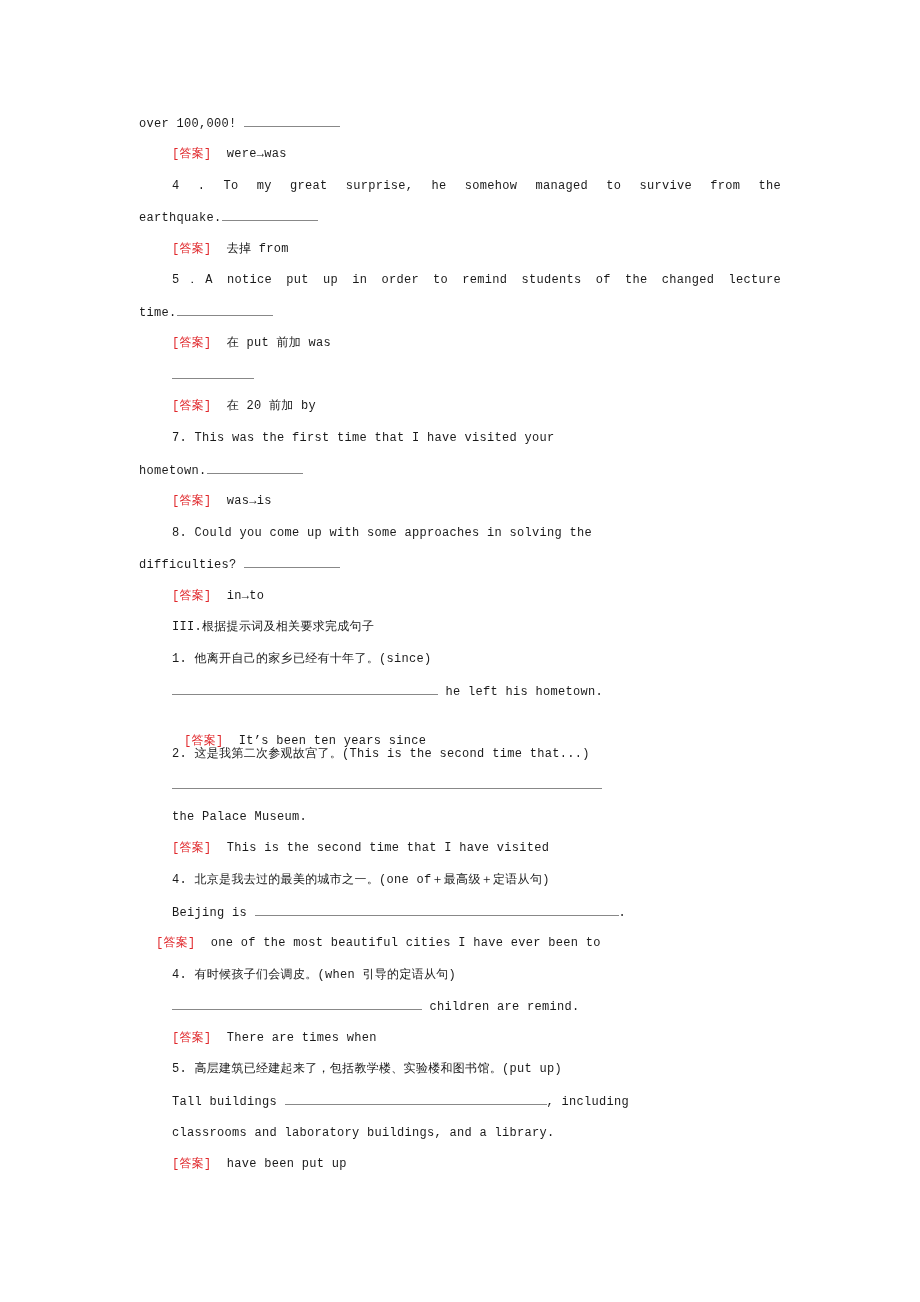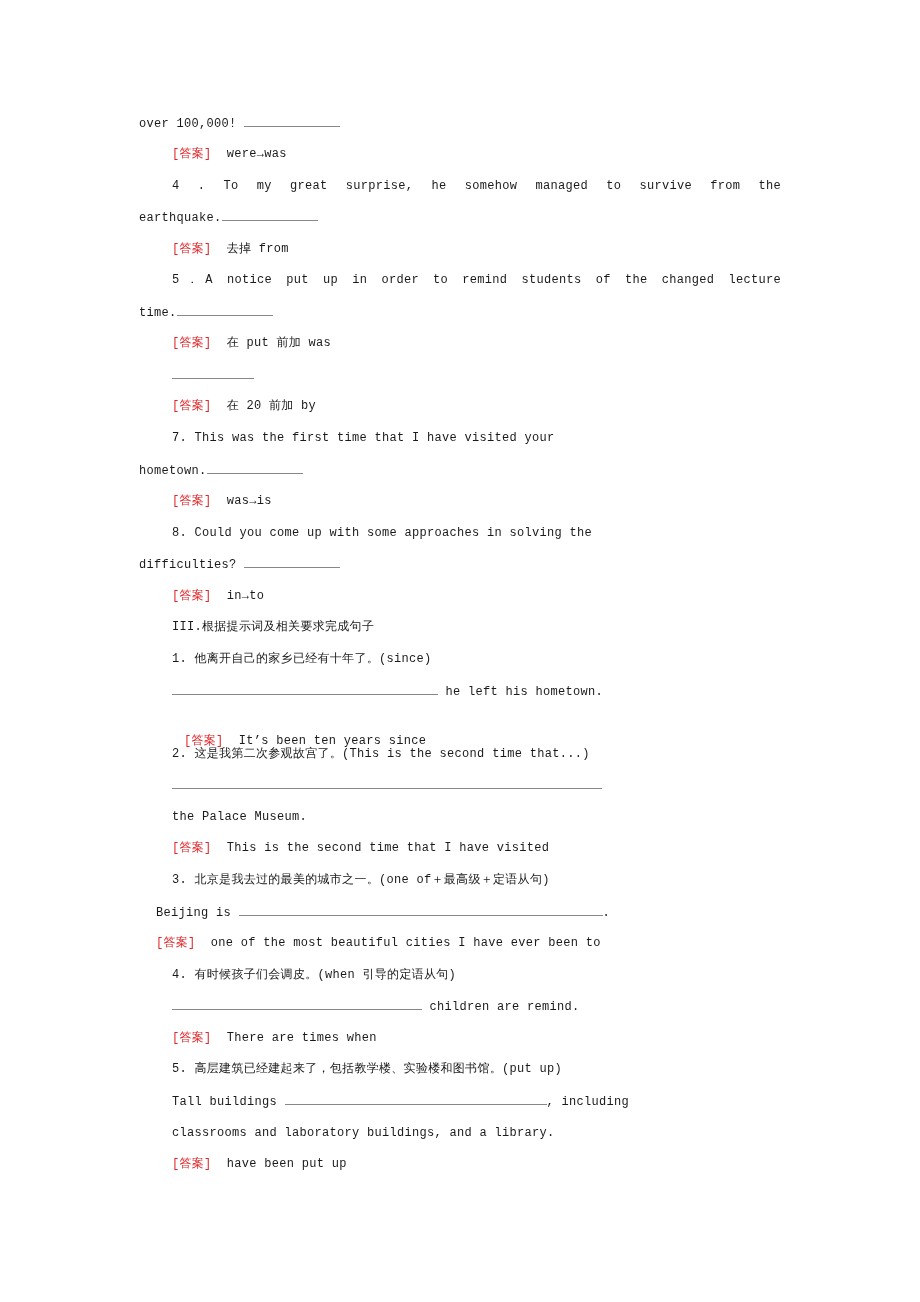--- a/index.html
+++ b/index.html
@@ -40,22 +40,22 @@
 
 <div class="line mono" style="top:650px;left:172px;">1. 他离开自己的家乡已经有十年了。(since)</div>
 <div class="line mono" style="top:682px;left:172px;"><span class="blank" style="width:266px;"></span> <span>he left his hometown.</span></div>
 <div class="line mono" style="top:732px;left:172px;margin-left:12px;"><span class="ans-tag">[答案]</span>  <span>It’s been ten years since</span></div>
 
 <div class="line mono" style="top:745px;left:172px;">2. 这是我第二次参观故宫了。(This is the second time that...)</div>
 <div class="line mono" style="top:776px;left:172px;"><span class="blank" style="width:430px;"></span></div>
 <div class="line mono" style="top:808px;left:172px;">the Palace Museum.</div>
 <div class="line mono" style="top:839px;left:172px;"><span class="ans-tag">[答案]</span>  <span>This is the second time that I have visited</span></div>
 
-<div class="line mono" style="top:871px;left:172px;">3. 北京是我去过的最美的城市之一。(one of＋最高级＋定语从句)</div>
-<div class="line mono" style="top:903px;left:156px;"><span>Beijing is</span> <span class="blank" style="width:364px;"></span><span>.</span></div>
+<div class="line mono" style="top:871px;left:172px;">4. 北京是我去过的最美的城市之一。(one of＋最高级＋定语从句)</div>
+<div class="line mono" style="top:903px;left:172px;"><span>Beijing is</span> <span class="blank" style="width:364px;"></span><span>.</span></div>
 <div class="line mono" style="top:934px;left:156px;"><span class="ans-tag">[答案]</span>  <span>one of the most beautiful cities I have ever been to</span></div>
 
 <div class="line mono" style="top:966px;left:172px;">4. 有时候孩子们会调皮。(when 引导的定语从句)</div>
 <div class="line mono" style="top:997px;left:172px;"><span class="blank" style="width:250px;"></span> <span>children are remind.</span></div>
 <div class="line mono" style="top:1029px;left:172px;"><span class="ans-tag">[答案]</span>  <span>There are times when</span></div>
 
 <div class="line mono" style="top:1060px;left:172px;">5. 高层建筑已经建起来了，包括教学楼、实验楼和图书馆。(put up)</div>
 <div class="line mono" style="top:1092px;left:172px;"><span>Tall buildings</span> <span class="blank" style="width:262px;"></span><span>, including</span></div>
 <div class="line mono" style="top:1124px;left:172px;">classrooms and laboratory buildings, and a library.</div>
 <div class="line mono" style="top:1155px;left:172px;"><span class="ans-tag">[答案]</span>  <span>have been put up</span></div>

